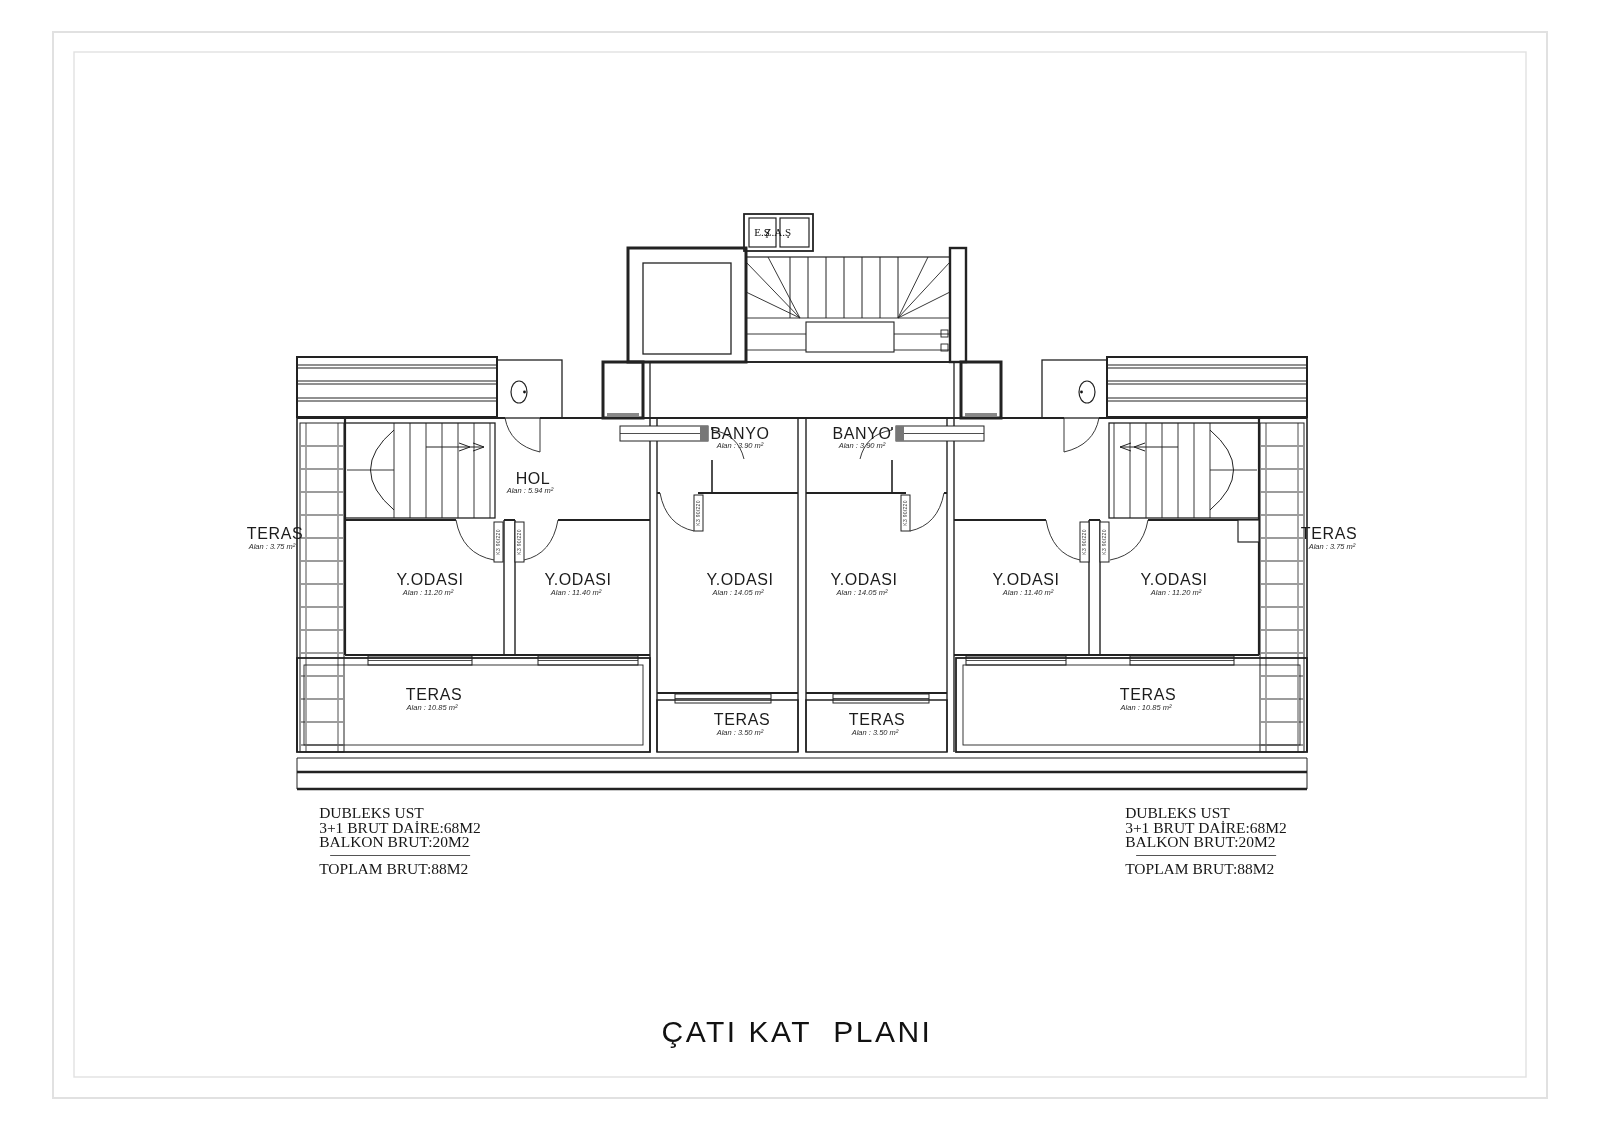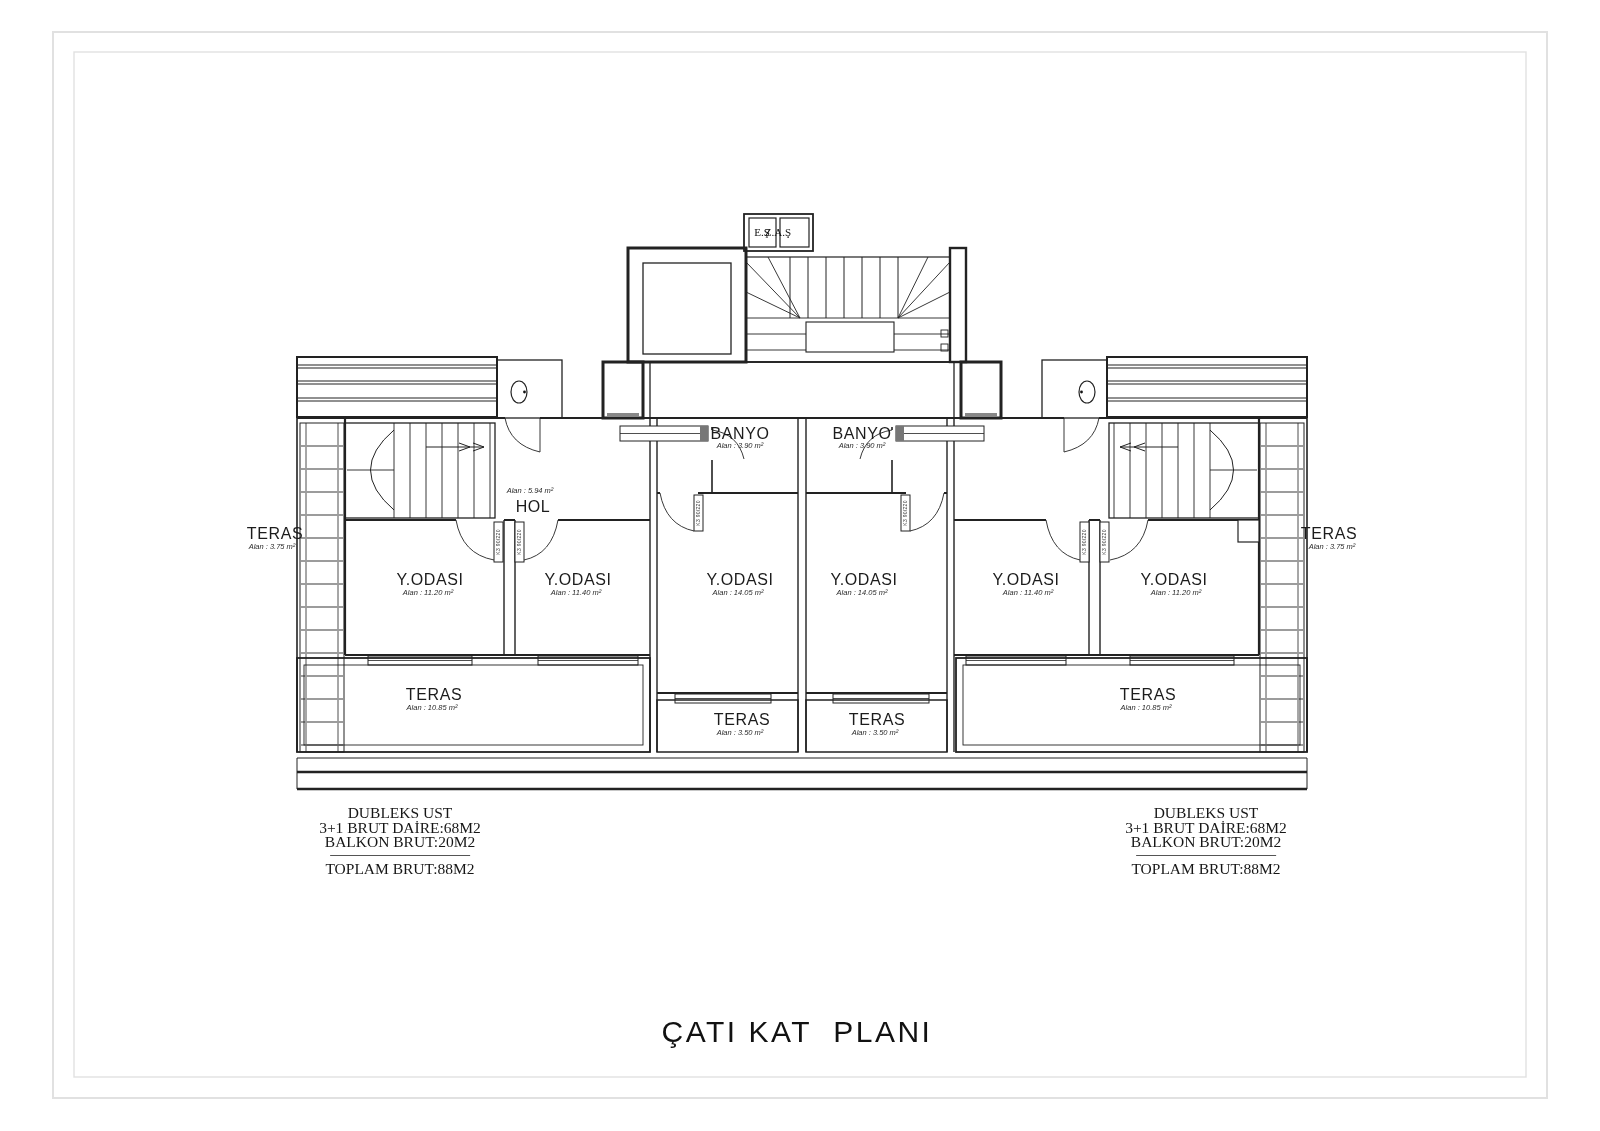--- a/index.html
+++ b/index.html
@@ -5,21 +5,21 @@
   html,body{margin:0;padding:0;background:#fff;}
   #page{position:relative;width:1600px;height:1131px;background:#ffffff;overflow:hidden;
         font-family:"Liberation Sans",sans-serif;}
   svg.plan{position:absolute;left:0;top:0;width:1600px;height:1131px;}
   .lbl{position:absolute;transform:translate(-50%,-50%);white-space:pre;text-align:center;}
   .room-name{font-family:"Liberation Sans",sans-serif;font-size:16px;letter-spacing:.6px;color:#1c1c1c;}
   .room-area{font-family:"Liberation Sans",sans-serif;font-style:italic;font-size:7.5px;color:#2a2a2a;}
   .shaft-lbl{font-family:"Liberation Serif",serif;font-size:11px;color:#111;text-align:right;}
   .door-lbl{position:absolute;transform:translate(-50%,-50%) rotate(-90deg);font-size:5px;
             font-family:"Liberation Sans",sans-serif;color:#333;letter-spacing:.3px;}
-  .summary{position:absolute;transform:translateX(-50%);text-align:center;
+  .summary{position:absolute;transform:translateX(-50%);
            font-family:"Liberation Serif",serif;font-size:15.5px;color:#161616;line-height:14.5px;}
   .summary .rule{width:140px;border-top:1.2px solid #555;margin:5px auto 6px auto;height:0;}
   .title{position:absolute;transform:translate(-50%,-50%);font-family:"Liberation Sans",sans-serif;
          font-size:30px;letter-spacing:2.5px;color:#111;white-space:pre;text-align:center;}
 </style>
 </head>
 <body>
 
 <div id="page">
 
@@ -175,21 +175,21 @@
         <path stroke-width="2.4" d="M297 772H1307M297 789H1307"></path>
       </g>
     </g>
   </svg>
 
   <div>
 
     <div class="lbl shaft-lbl" style="left:762px;top:232px">E.Ş</div>
     <div class="lbl shaft-lbl" style="left:778px;top:232px">Z.A.Ş</div>
 
-    <div class="lbl room-name" style="left:533px;top:507px">HOL</div>
+    <div class="lbl room-name" style="left:533px;top:479px">HOL</div>
     <div class="lbl room-area" style="left:530px;top:490px">Alan : 5.94 m²</div>
 
     <div class="lbl room-name" style="left:740px;top:434px">BANYO</div>
     <div class="lbl room-area" style="left:740px;top:445px">Alan : 3.90 m²</div>
     <div class="lbl room-name" style="left:862px;top:434px">BANYO</div>
     <div class="lbl room-area" style="left:862px;top:445px">Alan : 3.90 m²</div>
 
     <div class="lbl room-name" style="left:430px;top:580px">Y.ODASI</div>
     <div class="lbl room-area" style="left:428px;top:592px">Alan : 11.20 m²</div>
     <div class="lbl room-name" style="left:578px;top:580px">Y.ODASI</div>

